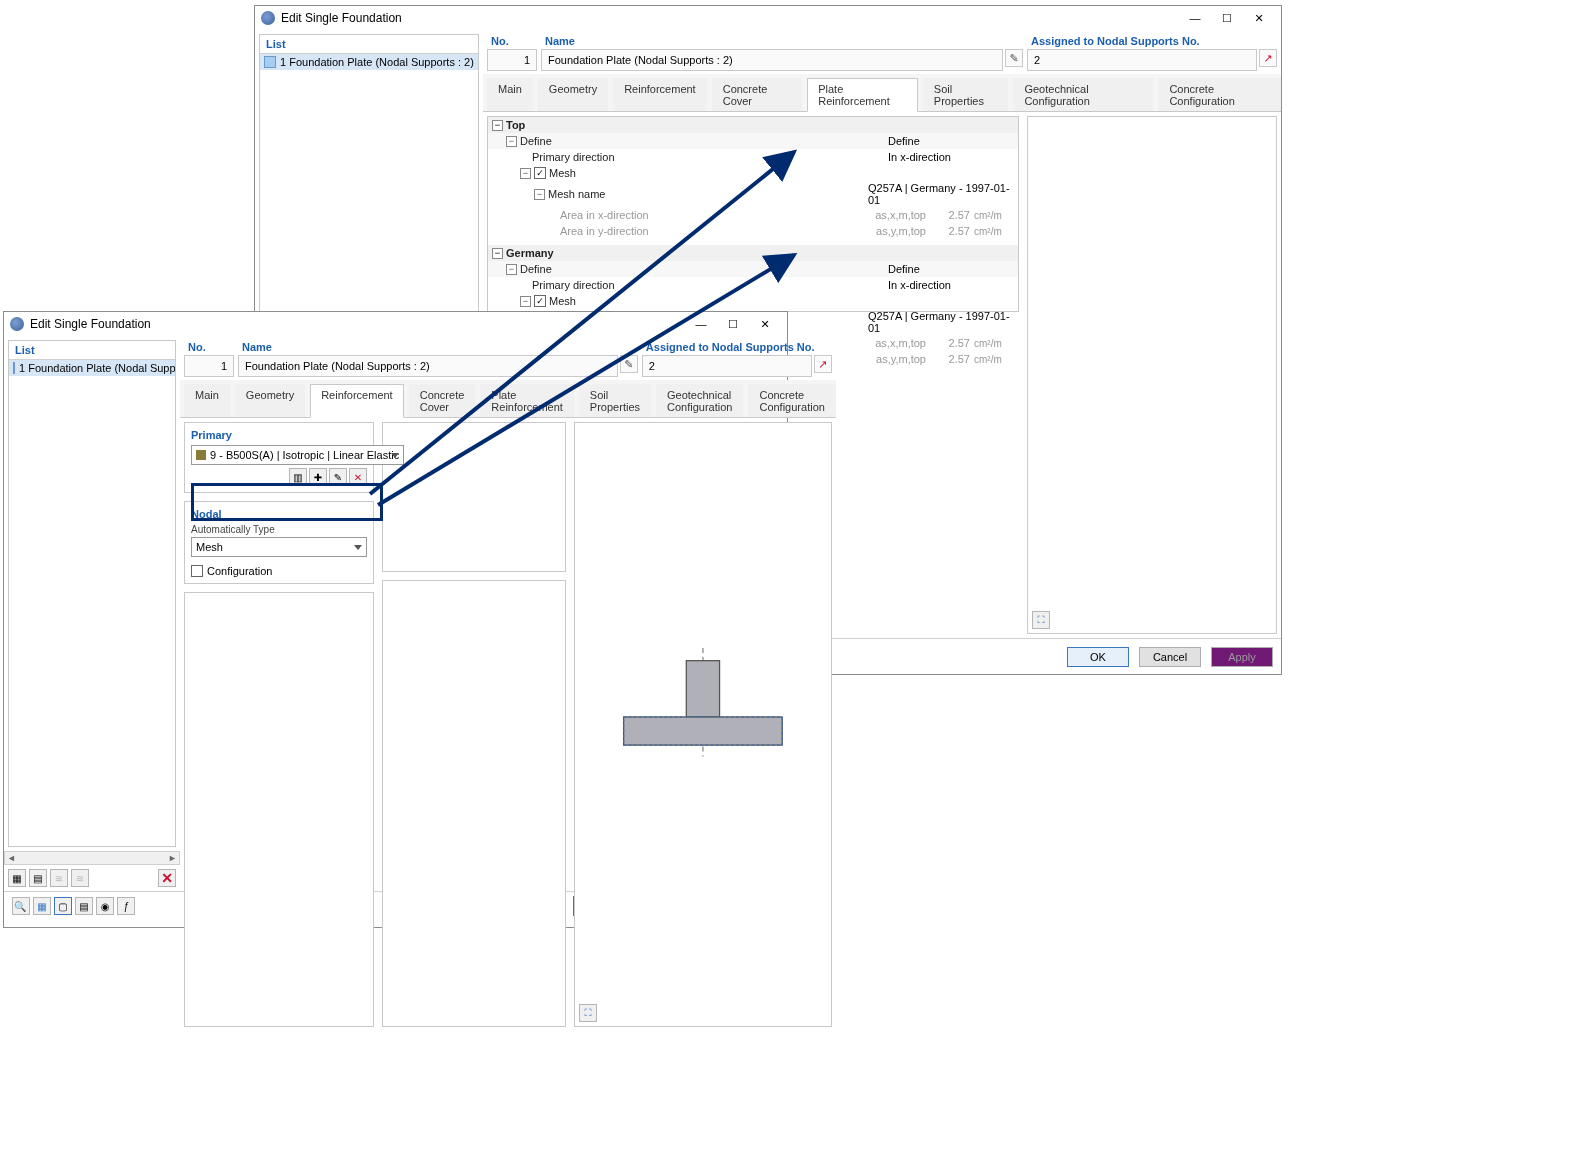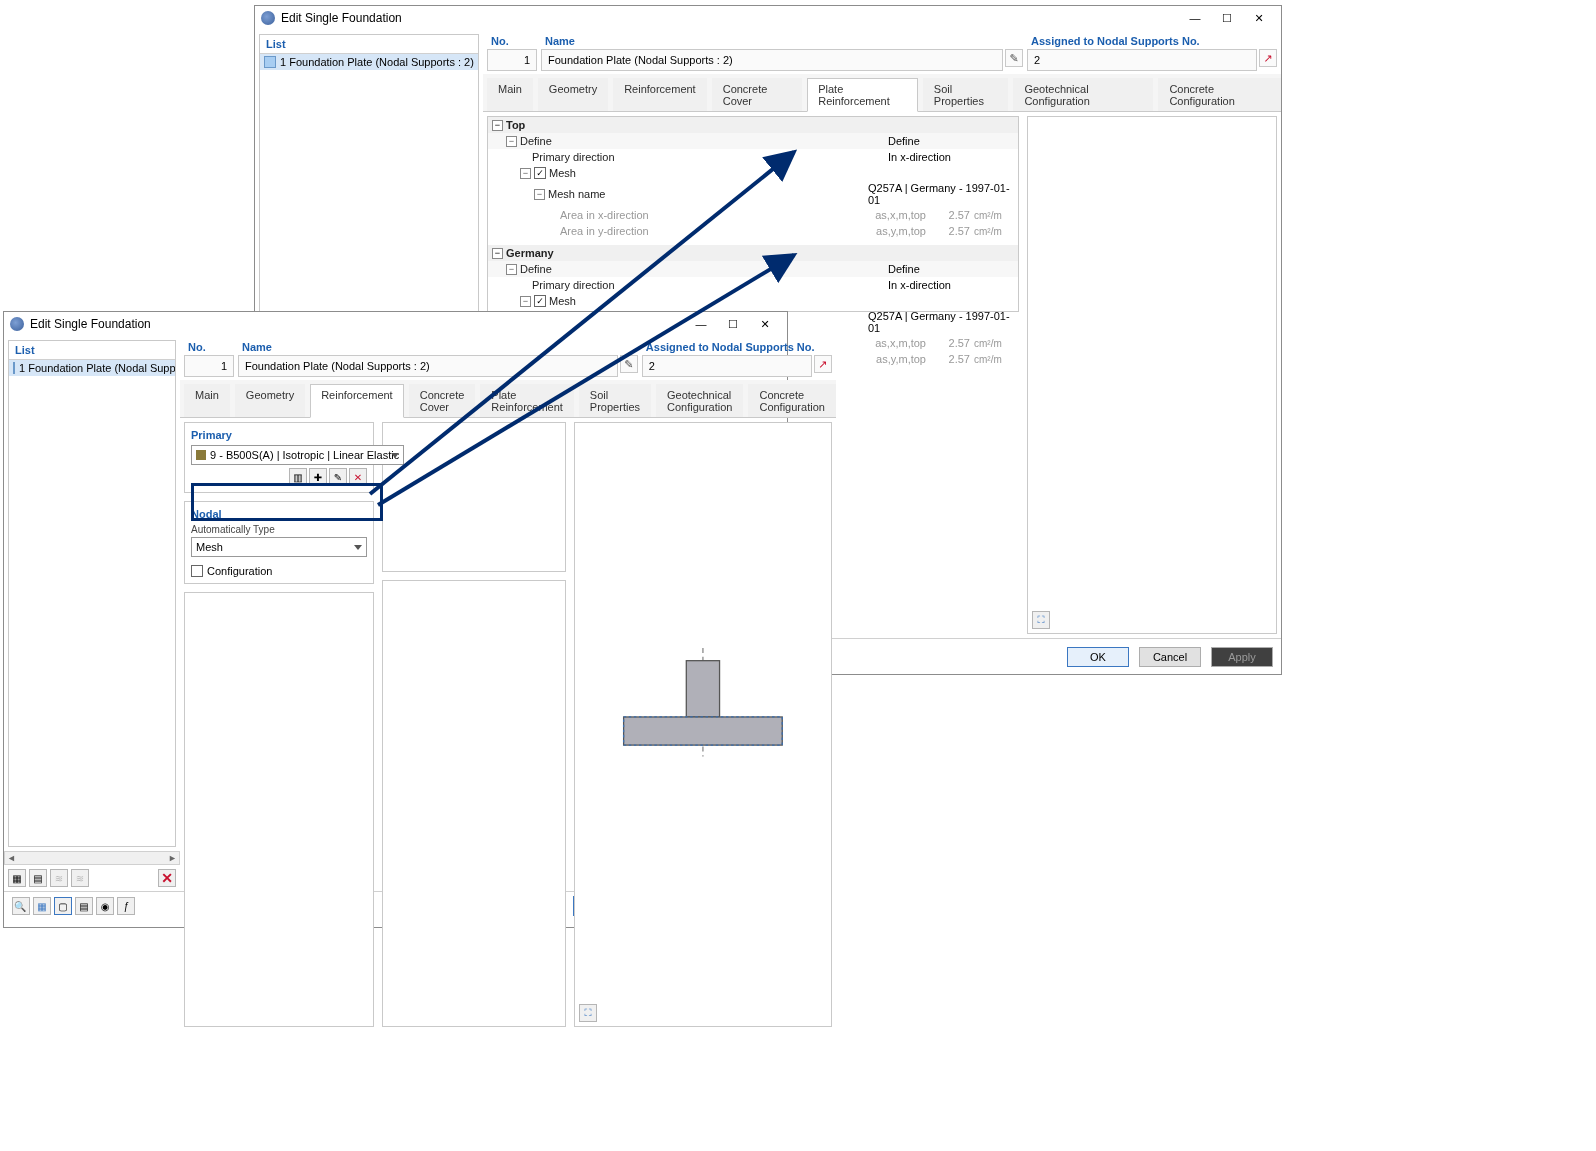--- a/index.html
+++ b/index.html
@@ -27,21 +27,21 @@
 .tree-row .chk{width:12px;height:12px;border:1px solid #666;margin-right:3px;display:flex;align-items:center;justify-content:center;font-size:9px;background:#fff}
 .tree-row .tl{color:#222}
 .tree-row.muted .tl{color:#999}
 .tree-row .rkey{color:#999;font-size:11px;margin-left:auto;padding-right:8px}
 .val-col{width:130px;text-align:left;padding-left:4px}
 .val-col.num{text-align:right;padding-right:4px}
 .section-head{background:#f0f0f0;color:#1b5eae;font-weight:600}
 .section-sub{background:#f7f7f7}
 .btn{border:1px solid #adadad;background:#e1e1e1;padding:3px 0;width:62px;text-align:center;cursor:default}
 .btn.primary{border:1px solid #3b77c1;background:#e6f0fb}
-.btn.disabled{color:#9a9a9a;background:#404040}
+.btn.disabled{color:#9a9a9a;background:#701a75}
 .btn-row{display:flex;gap:10px;justify-content:flex-end;padding:8px}
 .icon-sq{width:18px;height:18px;border:1px solid #b5b5b5;background:#f0f0f0;display:inline-flex;align-items:center;justify-content:center;font-size:10px}
 .panel-box{border:1px solid #c9c9c9;background:#fff;margin:4px;padding:6px}
 .panel-title{color:#1b5eae;font-weight:600;margin-bottom:4px}
 .dd{border:1px solid #999;background:#fff;height:20px;display:flex;align-items:center;padding:0 4px;position:relative}
 .dd::after{content:"";position:absolute;right:4px;top:7px;border-left:4px solid transparent;border-right:4px solid transparent;border-top:5px solid #555}
 .highlight-box{border:3px solid #002b6e;position:absolute;pointer-events:none;z-index:5}
 .arrow-svg{position:absolute;top:0;left:0;pointer-events:none;z-index:4}
 .toolbar-icons{display:flex;gap:3px;padding:4px;align-items:center}
 .edit-pencil{width:18px;height:18px;border:1px solid #c9c9c9;display:flex;align-items:center;justify-content:center;color:#555;background:#fafafa;font-size:11px}

